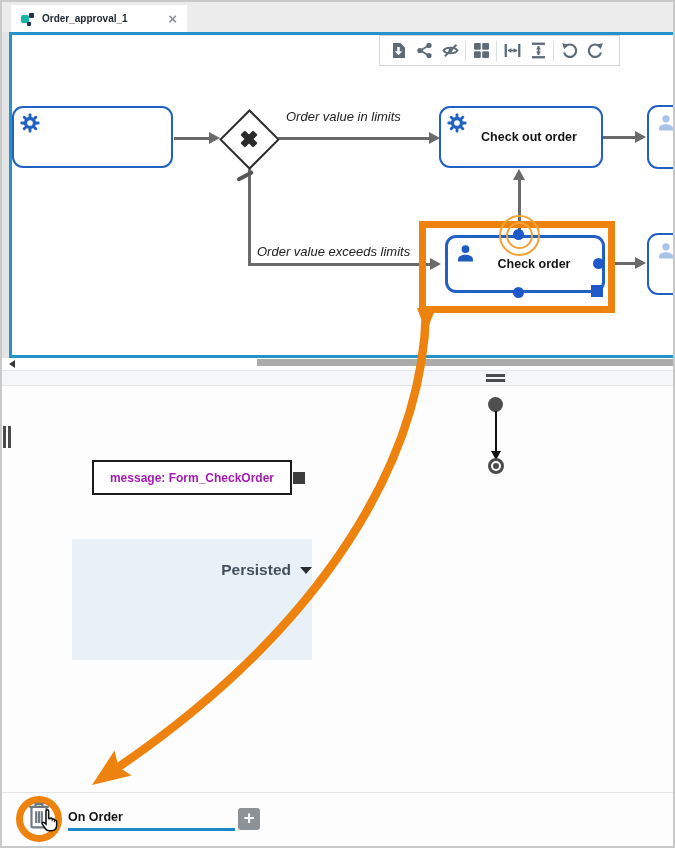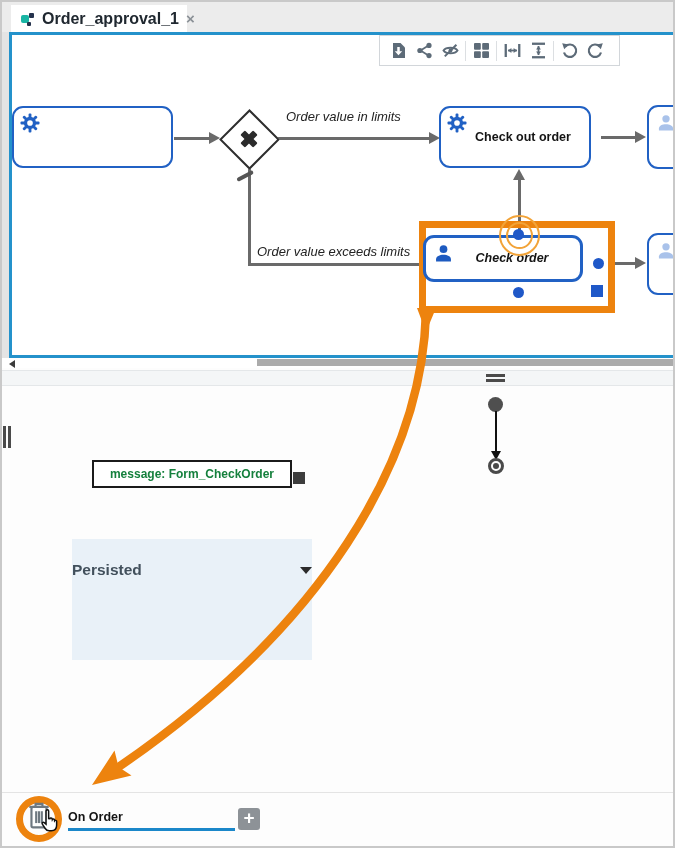--- a/index.html
+++ b/index.html
@@ -2,21 +2,21 @@
 <html><head>
 <meta charset="utf-8">
 <style>
   * { margin:0; padding:0; box-sizing:border-box; font-family:"Liberation Sans", sans-serif; }
   html,body { background:#fff; }
   .page { position:relative; width:675px; height:848px; background:#fdfdfd; border:2px solid #c9c9c9; overflow:hidden; }
 
   
   .tabbar { position:absolute; left:0; top:0; width:675px; height:30px; background:#ececec; }
   .tab { position:absolute; left:9px; top:3px; width:176px; height:27px; background:#fff; display:flex; align-items:center; padding:0 10px; gap:7px; }
-  .tab-label { font-size:16px; font-weight:bold; color:#202830; flex:1; white-space:nowrap; }
+  .tab-label { font-size:10px; font-weight:bold; color:#202830; flex:1; white-space:nowrap; }
   .tab-close { color:#8a9096; font-size:15px; font-weight:bold; cursor:pointer; }
   .tabicon { position:relative; width:14px; height:14px; flex:0 0 14px; }
   .tabicon .t1 { position:absolute; left:0; top:3px; width:8px; height:8px; background:#19b5a4; border-radius:2px; }
   .tabicon .t2 { position:absolute; left:8px; top:1px; width:5px; height:5px; background:#25334d; border-radius:1px; }
   .tabicon .t3 { position:absolute; left:6px; top:10px; width:4px; height:4px; background:#25334d; border-radius:1px; }
 
   
   .left-strip { position:absolute; left:0; top:30px; width:7px; height:326px; background:#e4e4e4; }
   .canvas { position:absolute; left:7px; top:30px; width:668px; height:326px; background:#fff; border:3px solid #2492cb; }
 
@@ -52,23 +52,23 @@
   .hscroll-thumb { position:absolute; left:255px; top:357px; width:420px; height:7px; background:#ababab; }
   .splitter { position:absolute; left:0; top:368px; width:675px; height:16px; background:#f4f6f7; border-top:1px solid #e4e7e9; border-bottom:1px solid #e4e7e9; }
   .split-handle { position:absolute; left:484px; top:372px; width:19px; cursor:row-resize; }
   .split-handle .bar { height:2.5px; background:#4a4a4a; margin-bottom:2.5px; }
   .vsplit-handle { position:absolute; left:1px; top:424px; width:8px; height:22px; cursor:col-resize; }
   .vsplit-handle .vbar { position:absolute; top:0; width:2.5px; height:22px; background:#4a4a4a; }
 
   
   .panel { position:absolute; background:#e9f1f8; }
   .panel-title { text-align:center; font-weight:bold; font-size:15.5px; color:#42505c; padding-top:22px; }
-  .msg-box { position:absolute; left:90px; top:458px; width:200px; height:28px; background:#fff; border:2.5px solid #1b1b1b; display:flex; align-items:center; justify-content:center; font-weight:bold; font-size:12px; color:#15803d; z-index:2; }
+  .msg-box { position:absolute; left:90px; top:458px; width:200px; height:35px; background:#fff; border:2.5px solid #1b1b1b; display:flex; align-items:center; justify-content:center; font-weight:bold; font-size:12px; color:#a21caf; z-index:2; }
   .msg-port { position:absolute; left:291px; top:470px; width:12px; height:12px; background:#3d3d3d; z-index:2; }
-  .persist-row { display:flex; align-items:center; justify-content:space-between; gap:9px; padding-top:22px; }
+  .persist-row { display:flex; align-items:center; justify-content:flex-end; gap:9px; padding-top:22px; }
   .persist-row .panel-title { padding-top:0; }
   .caret-down { width:0; height:0; border-left:6px solid transparent; border-right:6px solid transparent; border-top:7px solid #2b2b2b; }
 
   
   .mini-start { position:absolute; left:486px; top:395px; width:15px; height:15px; border-radius:50%; background:#4f4f4f; }
   .mini-line { position:absolute; left:492.5px; top:409px; width:2.5px; height:41px; background:#111; }
   .mini-arrow { position:absolute; left:489px; top:449px; width:0; height:0; border-left:5px solid transparent; border-right:5px solid transparent; border-top:9px solid #111; }
   .mini-end { position:absolute; left:486px; top:456px; width:16px; height:16px; border-radius:50%; border:3px solid #4a4a4a; display:flex; align-items:center; justify-content:center; }
   .mini-end .dot { width:6px; height:6px; border-radius:50%; background:#4a4a4a; }
 
@@ -141,21 +141,21 @@
 
   <div class="edge-label" style="left:284px; top:107px;">Order value in limits</div>
   <div class="hline" style="left:271px; top:135px; width:158px;"></div>
   <div class="arr-right" style="left:427px; top:130px;"></div>
 
   <div class="vline" style="left:246px; top:167px; height:96px;"></div>
   <div class="hline" style="left:246px; top:261px; width:184px;"></div>
   <div class="arr-right" style="left:428px; top:256px; z-index:6;"></div>
   <div class="edge-label" style="left:255px; top:242px; width:178px; text-align:left;">Order value exceeds limits</div>
 
-  <div class="bpmn-node" style="left:437px; top:104px; width:152px; height:62px;">
+  <div class="bpmn-node" style="left:437px; top:104px; width:164px; height:62px;">
     <span class="node-icon">
       <svg width="20" height="20" viewBox="0 0 24 24">
           <g fill="#2161c4">
             <circle cx="12" cy="12" r="7.4"></circle>
             <g>
               <rect x="10.3" y="0.6" width="3.4" height="5.4" rx="1.2"></rect>
               <rect x="10.3" y="0.6" width="3.4" height="5.4" rx="1.2" transform="rotate(45 12 12)"></rect>
               <rect x="10.3" y="0.6" width="3.4" height="5.4" rx="1.2" transform="rotate(90 12 12)"></rect>
               <rect x="10.3" y="0.6" width="3.4" height="5.4" rx="1.2" transform="rotate(135 12 12)"></rect>
               <rect x="10.3" y="0.6" width="3.4" height="5.4" rx="1.2" transform="rotate(180 12 12)"></rect>
@@ -181,21 +181,21 @@
     </span>
   </div>
 
   <div class="vline" style="left:516px; top:177px; height:53px;"></div>
   <div class="arr-up" style="left:511px; top:167px;"></div>
 
   <div class="sel-rect"></div>
   <div class="ring" style="left:504px; top:220px; width:27px; height:27px;"></div>
   <div class="ring" style="left:497px; top:213px; width:41px; height:41px;"></div>
 
-  <div class="bpmn-node" style="left:421px; top:233px; width:160px; height:47px; border-width:3px; z-index:6;font-style:italic;">
+  <div class="bpmn-node" style="left:443px; top:233px; width:160px; height:58px; border-width:3px; z-index:6;">
     <span class="node-icon" style="left:7px; top:5px;">
       <svg width="21" height="21" viewBox="0 0 24 24" fill="#1d5ac0">
           <circle cx="12" cy="7" r="4.4"></circle>
           <path d="M3.5 21v-2.3c0-3.4 4-5.2 8.5-5.2s8.5 1.8 8.5 5.2V21z"></path>
         </svg>
     </span>
     <span style="padding-left:18px;">Check order</span>
   </div>
   <div class="handle-dot" style="left:511px; top:227px;"></div>
   <div class="handle-dot" style="left:511px; top:285px;"></div>

